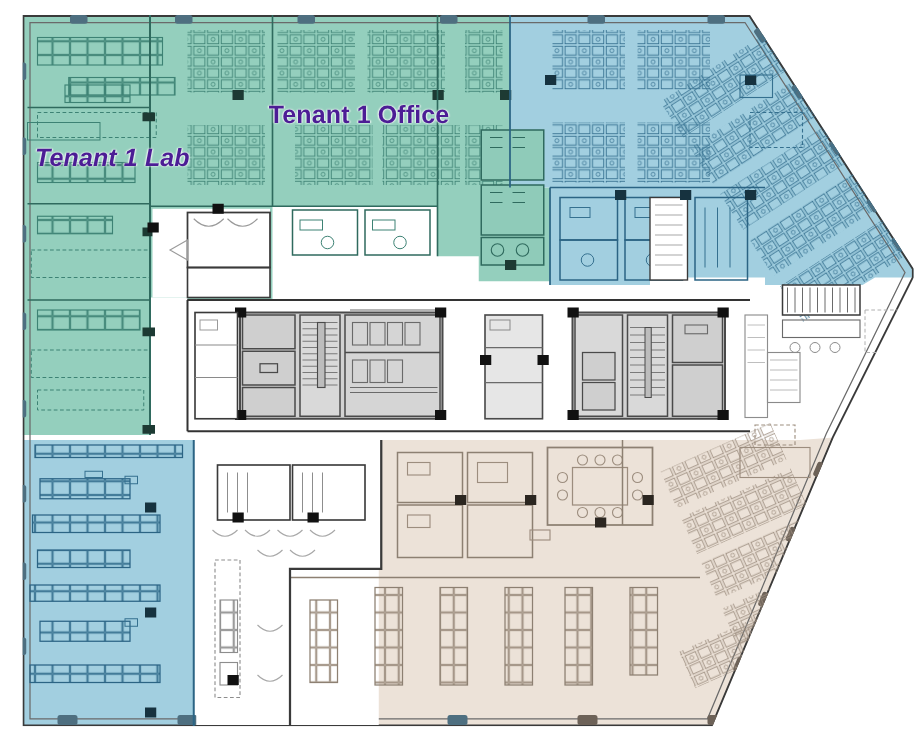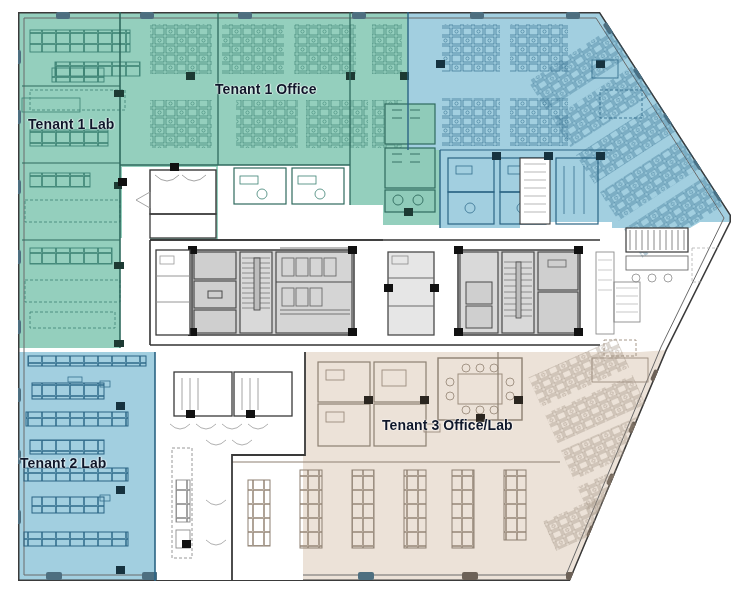--- a/index.html
+++ b/index.html
@@ -9,23 +9,23 @@
     position:relative;
     width:737px;height:595px;
     background:#ffffff;
     overflow:hidden;
   }
   #plan-svg{position:absolute;left:0;top:0;width:737px;height:595px;display:block;}
   .plan-label{
     position:absolute;
     font-family:"Liberation Sans", sans-serif;
     font-weight:bold;
-    font-size:14px;
+    font-size:20px;
     line-height:1;
-    color:#0f172a;
+    color:#4c1d95;
     white-space:nowrap;
     letter-spacing:0.1px;
     text-shadow:
       0 0 2px rgba(255,255,255,.85),
       1px 0 1px rgba(255,255,255,.6),
       -1px 0 1px rgba(255,255,255,.6);
     pointer-events:none;
     text-align:center;
   }
 </style>
@@ -481,22 +481,20 @@
         <rect x="692" y="248" width="30" height="34" fill="none" stroke="#b0b0b0" stroke-width="0.8" stroke-dasharray="3 2"></rect>
       </g>
 
       <g>
         <rect x="592" y="60" width="26" height="18" fill="none" stroke="#35708f" stroke-width="0.9"></rect>
         <rect x="600" y="90" width="42" height="28" fill="none" stroke="#35708f" stroke-width="0.9" stroke-dasharray="3 2"></rect>
       </g>
     </g>
   </svg>
 
-  <div class="plan-label" style="left:28px;top:117px;">Tenant 1 Lab</div>
+  <div class="plan-label" style="left:28px;top:117px;font-style:italic;">Tenant 1 Lab</div>
 
   <div class="plan-label" style="left:215px;top:82px;">Tenant 1 Office</div>
 
 
-  <div class="plan-label" style="left:20px;top:456px;">Tenant 2 Lab</div>
-
-  <div class="plan-label" style="left:382px;top:418px;">Tenant 3 Office/Lab</div>
+
 
 </div>
 
 </body></html>

